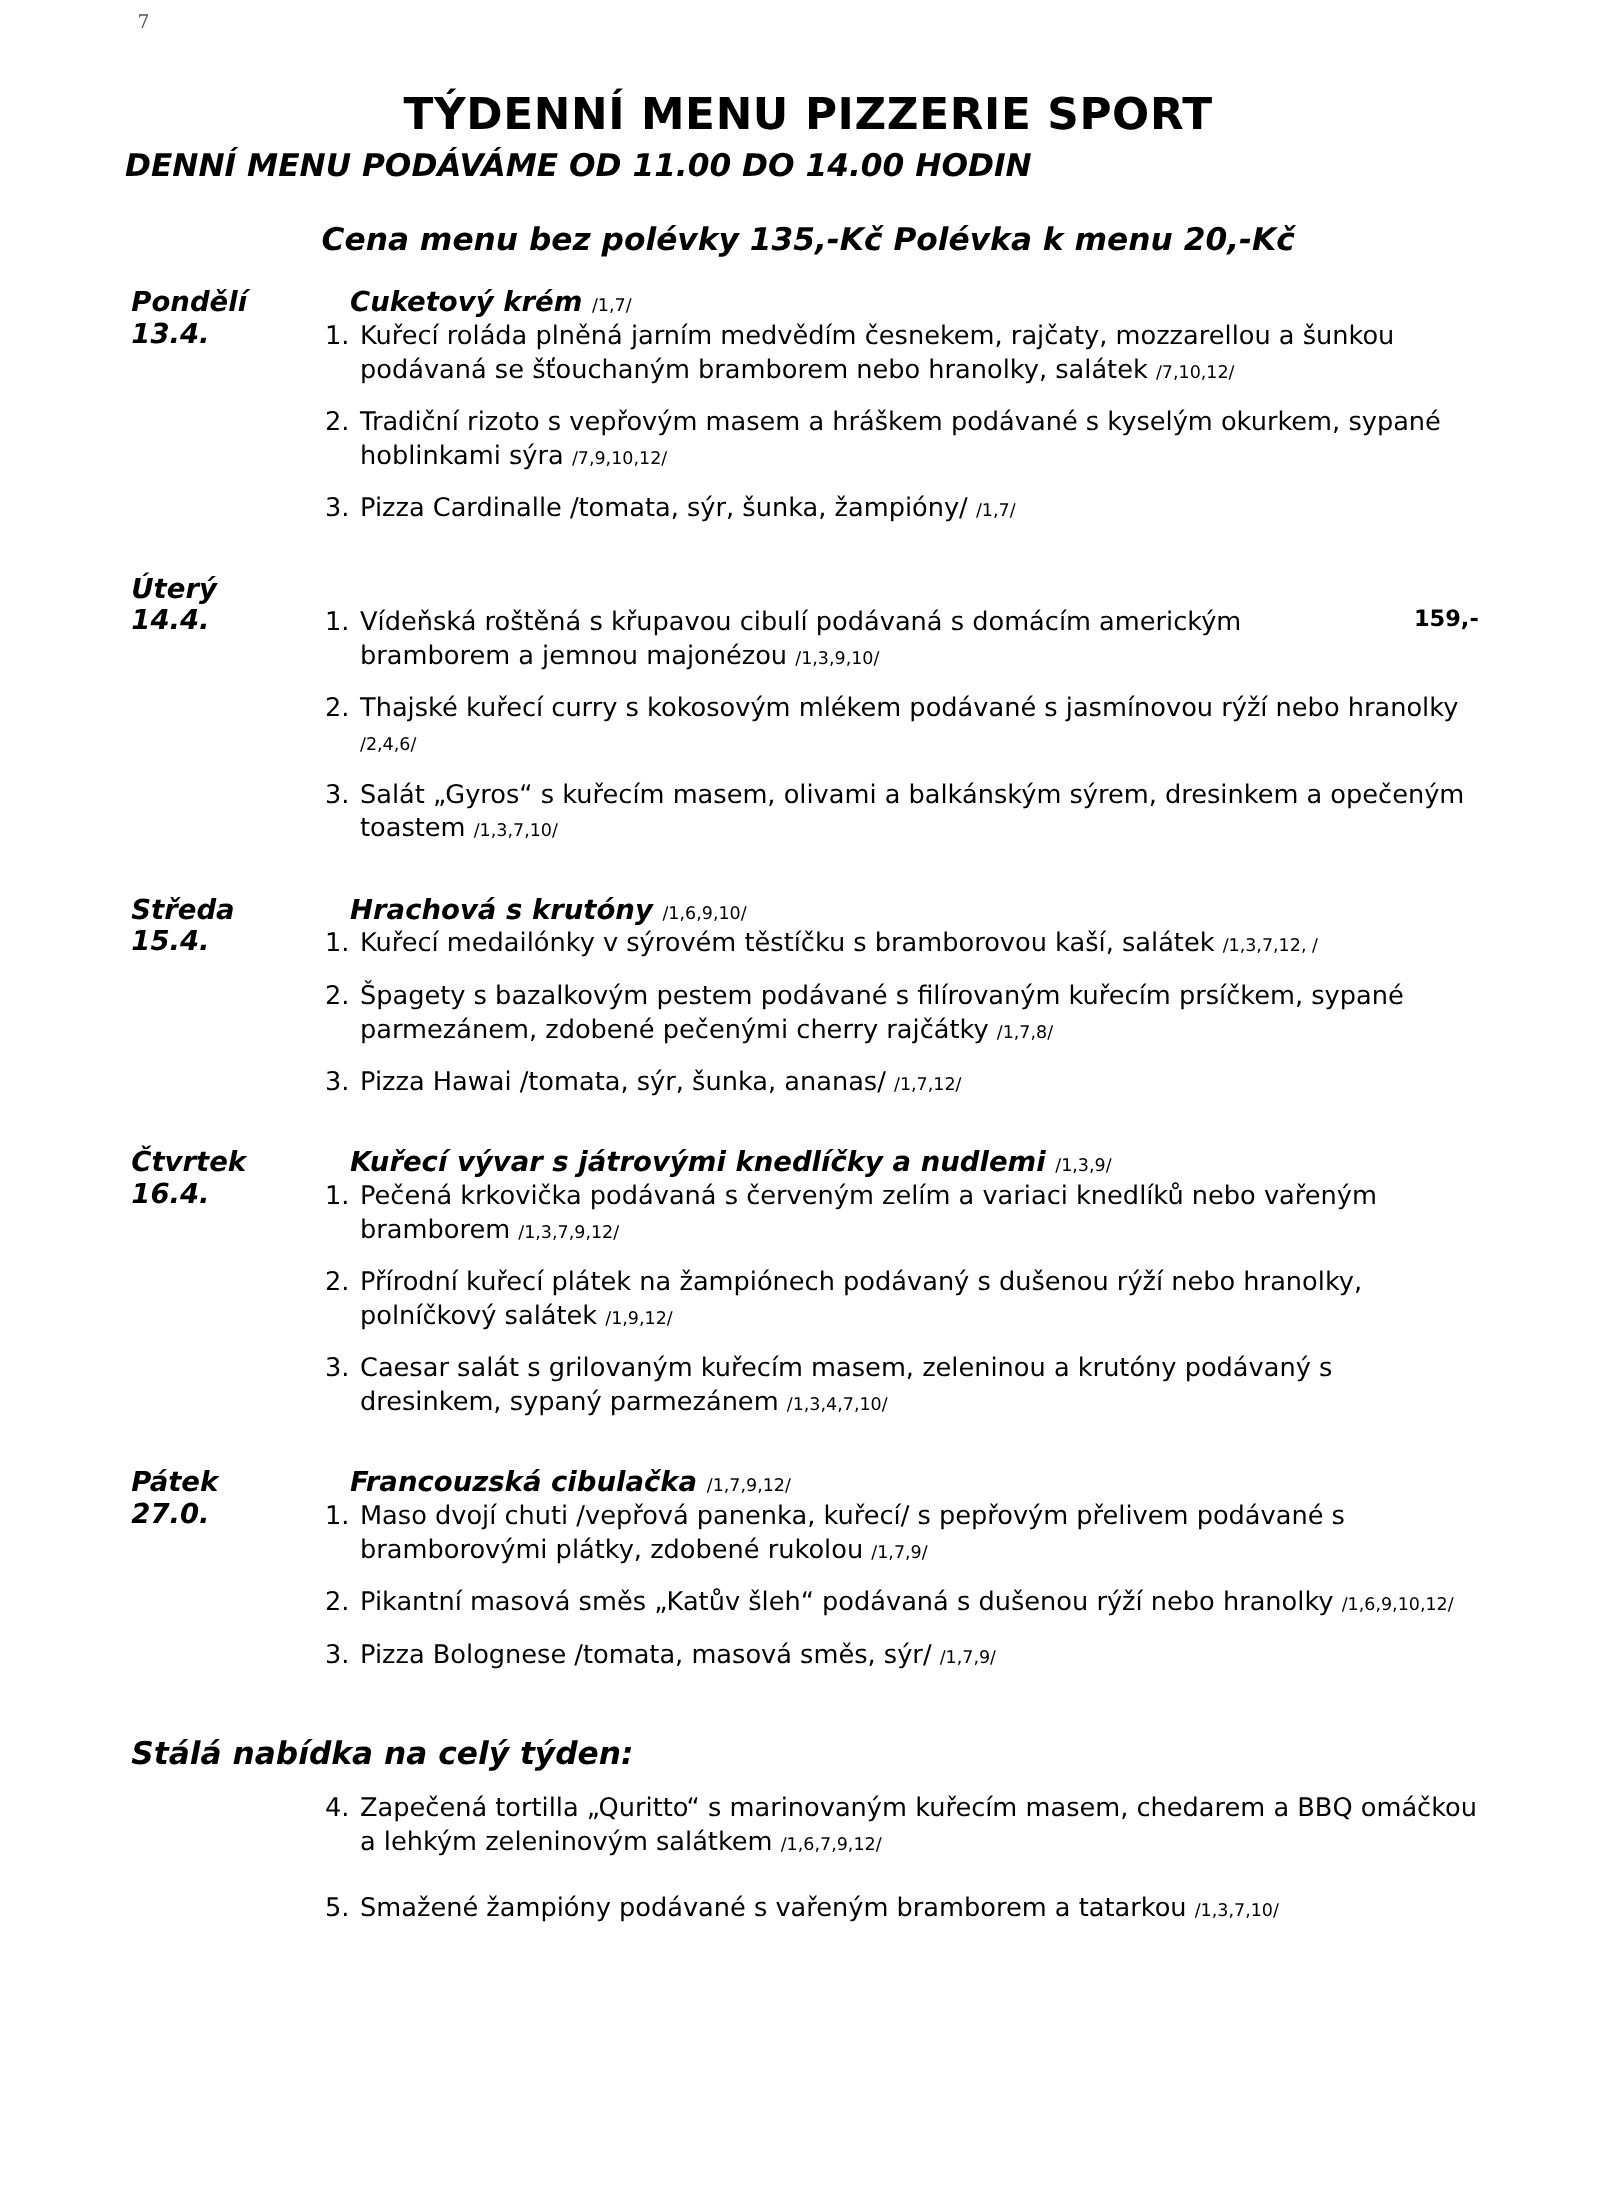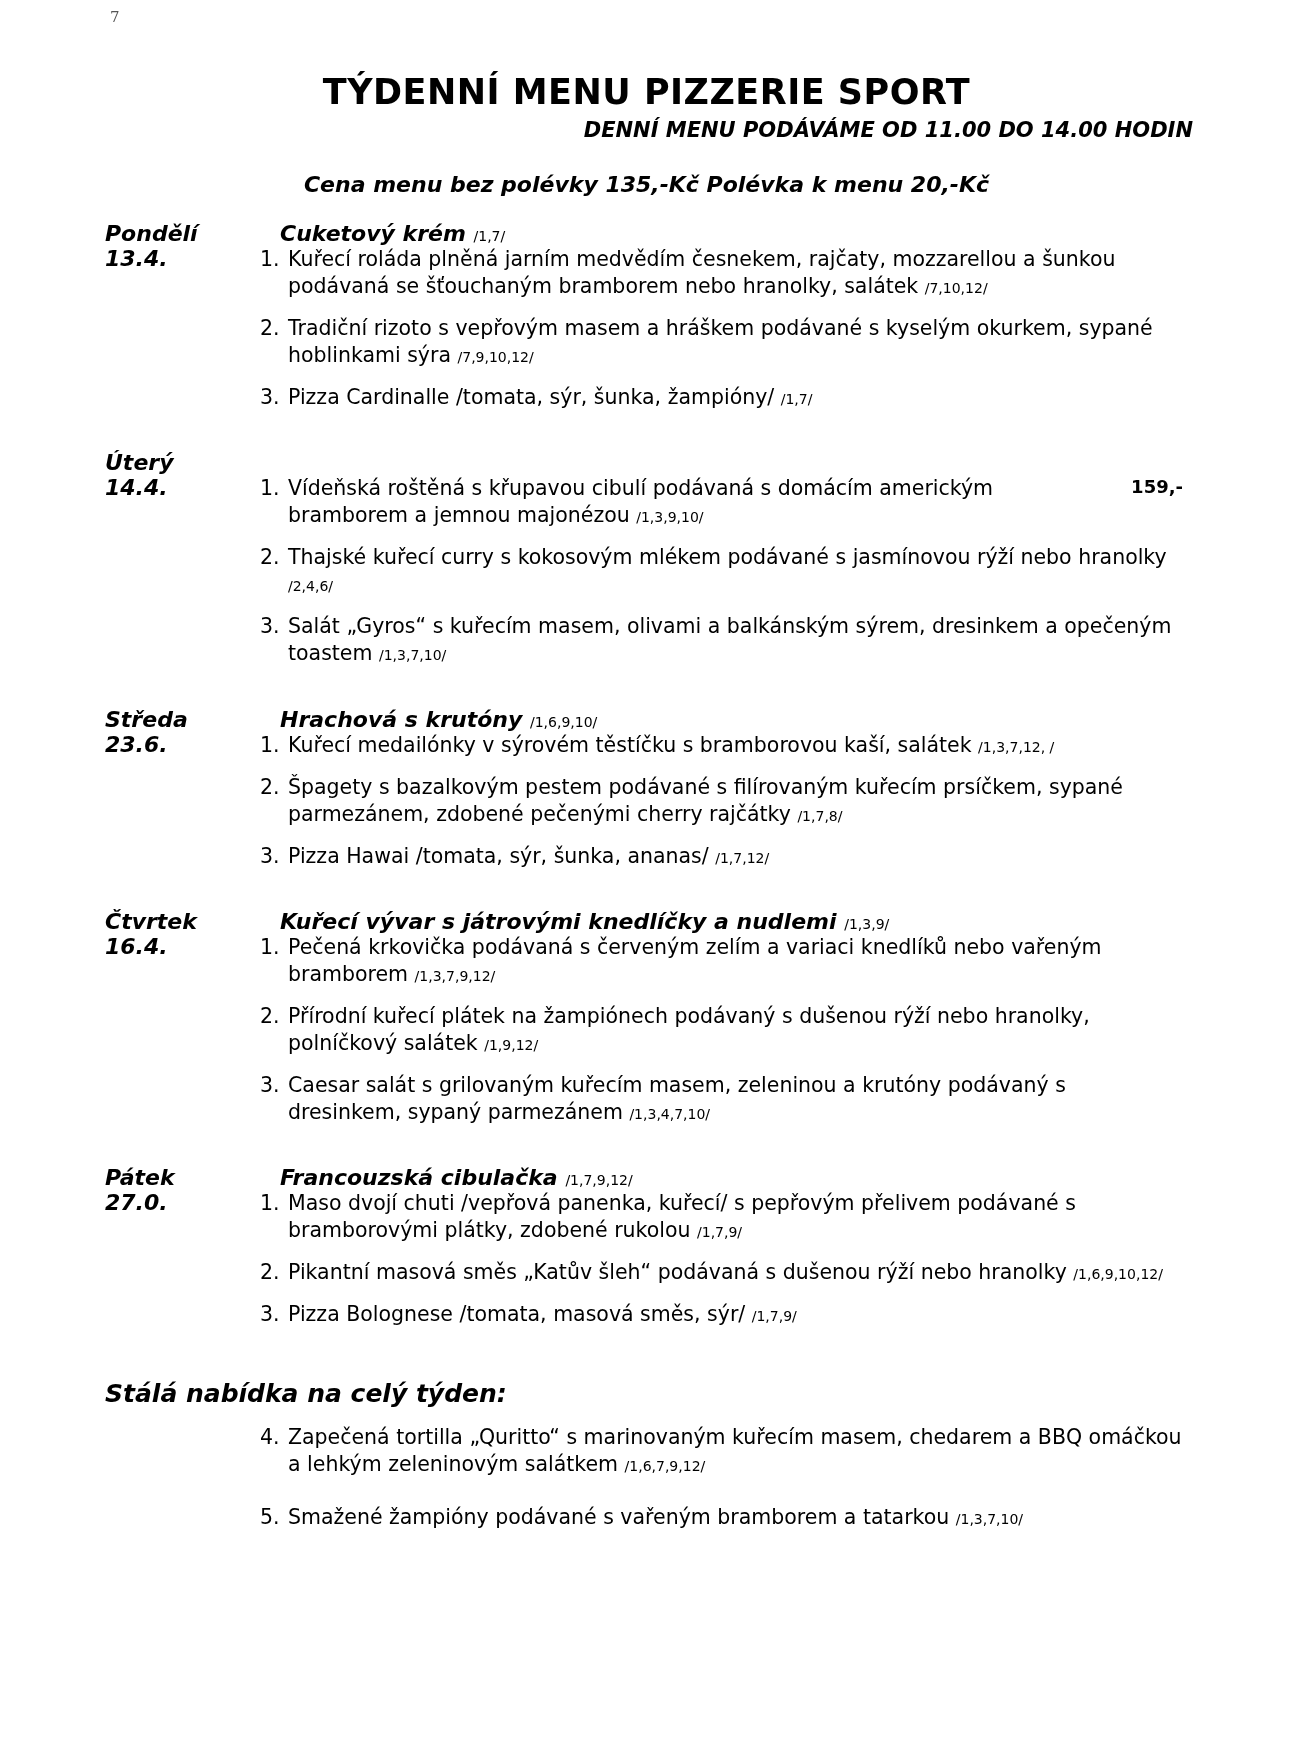--- a/index.html
+++ b/index.html
@@ -31,29 +31,29 @@
   }
   .title {
     text-align: center;
     font-size: 35px;
     font-weight: bold;
     letter-spacing: 0.5px;
     margin: 62px 0 0 0;
     font-family: "DejaVu Sans", sans-serif;
   }
   .subtitle {
-    text-align: right;
-    font-size: 21px;
+    text-align: left;
+    font-size: 25px;
     font-weight: bold;
     font-style: italic;
     margin: 6px 0 0 0;
   }
   .price-line {
     text-align: center;
-    font-size: 22px;
+    font-size: 25px;
     font-weight: bold;
     font-style: italic;
     margin: 30px 0 0 0;
   }
   .day-block {
     margin-top: 24px;
   }
   .day-head {
     display: flex;
     align-items: flex-end;
@@ -193,21 +193,21 @@
             </div>
           </div>
         </div>
       </div>
       <div class="day-block">
         <div class="day-head">
           <div class="day-name">Středa</div>
           <div class="soup">Hrachová s krutóny <span class="alerg">/1,6,9,10/</span></div>
         </div>
         <div class="day-body">
-          <div class="date">23.6.</div>
+          <div class="date">15.4.</div>
           <div class="items">
             <div class="item">
               <span class="item-num">1.</span>
               <span class="item-text">Kuřecí medailónky v sýrovém těstíčku s bramborovou kaší, salátek <span class="alerg">/1,3,7,12, /</span></span>
             </div>
             <div class="item">
               <span class="item-num">2.</span>
               <span class="item-text">Špagety s bazalkovým pestem podávané s filírovaným kuřecím prsíčkem, sypané parmezánem, zdobené pečenými cherry rajčátky <span class="alerg">/1,7,8/</span></span>
             </div>
             <div class="item">

